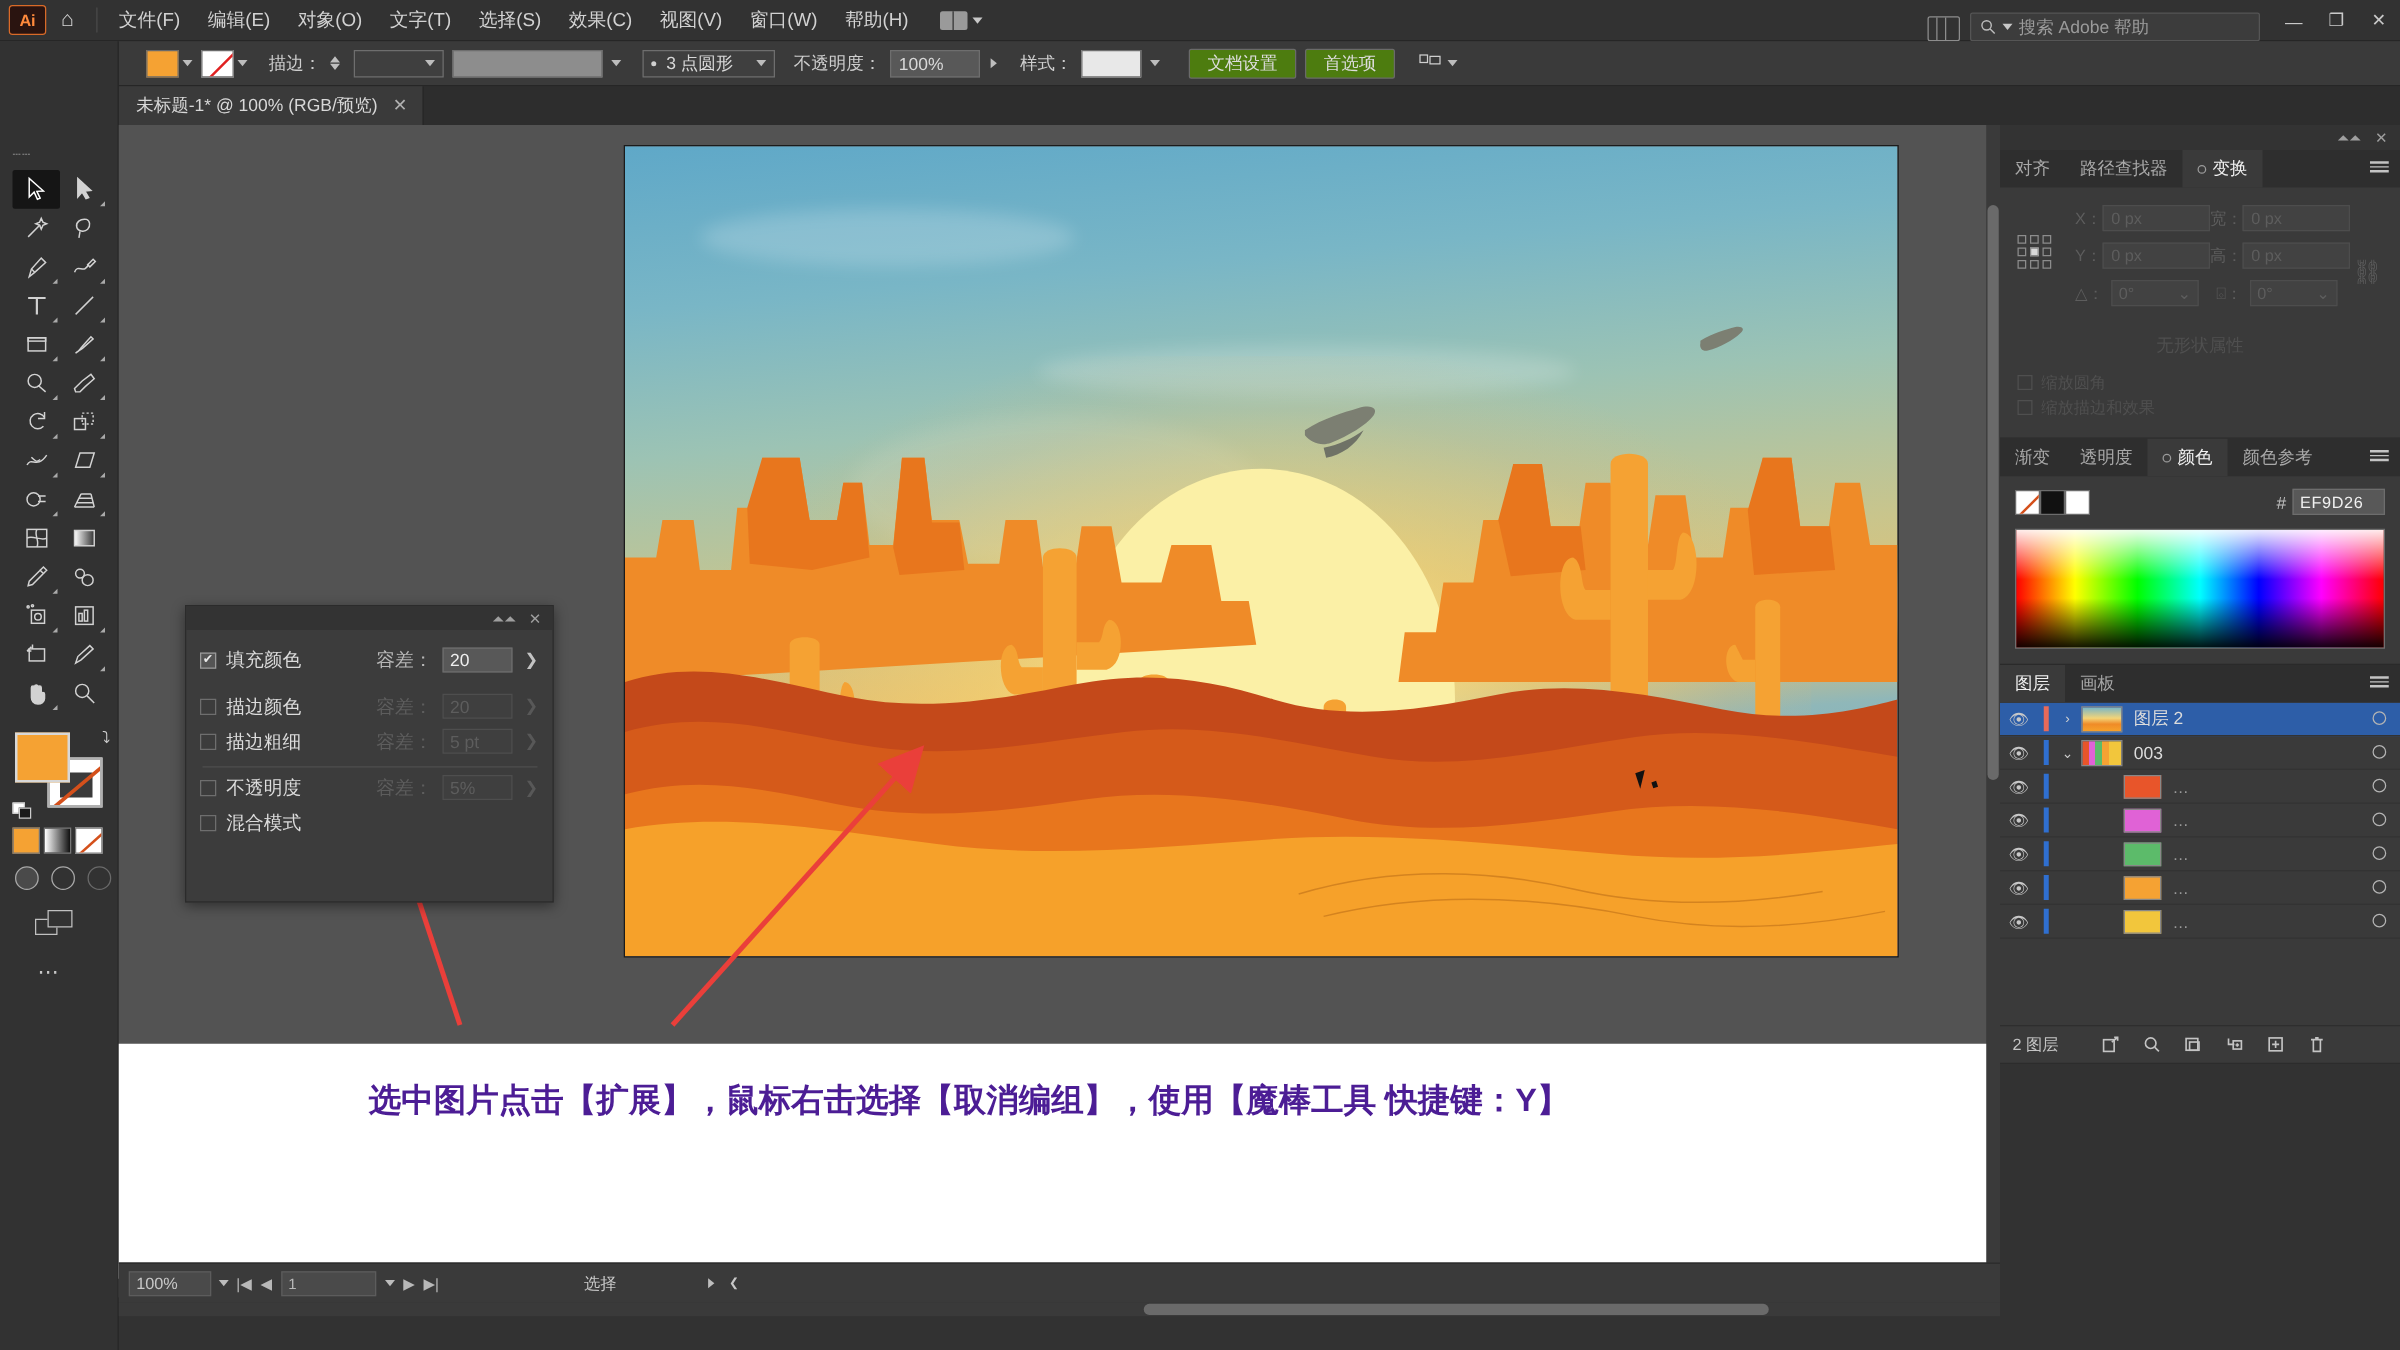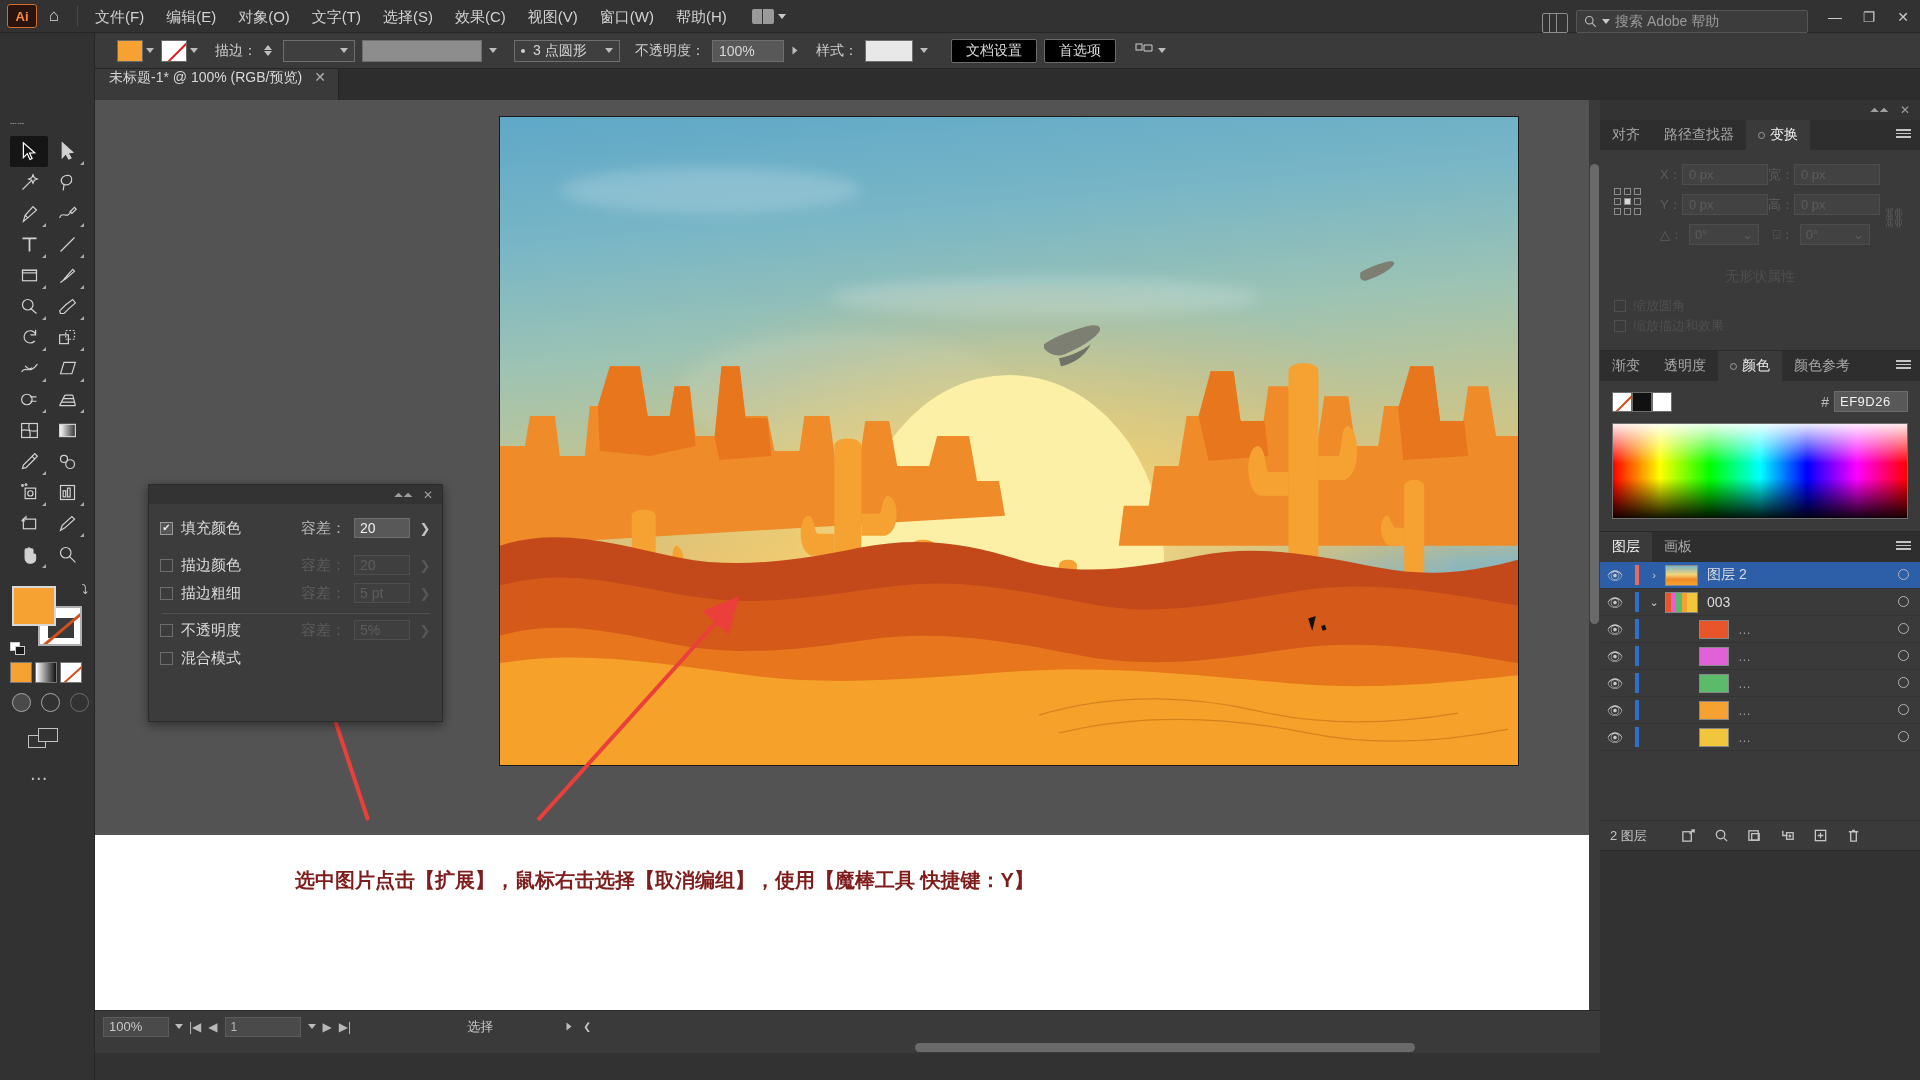--- a/index.html
+++ b/index.html
@@ -39,26 +39,26 @@
   .mini-caret{width:0;height:0;border-left:4px solid transparent;border-right:4px solid transparent;border-top:5px solid #bdbdbd;cursor:pointer;}
   .stepper{display:flex;flex-direction:column;justify-content:center;gap:1px;width:12px;}
   .stepper i{width:0;height:0;border-left:4px solid transparent;border-right:4px solid transparent;}
   .stepper i.up{border-bottom:5px solid #c0c0c0;}
   .stepper i.dn{border-top:5px solid #c0c0c0;}
   .f-w70{width:72px;}
   .f-w50{width:48px;}
   .combo{display:flex;align-items:center;height:22px;background:#3f3f3f;border:1px solid #6e6e6e;padding:0 6px;gap:8px;font-size:14px;color:#d8d8d8;}
   .combo.light{background:#585858;}
   .profile-box{width:120px;height:22px;background:#8d8d8d;border:1px solid #6e6e6e;}
-  .btn{height:24px;padding:0 14px;background:#000000;border:1px solid #6a6a6a;border-radius:2px;font-size:14px;color:#dcdcdc;display:flex;align-items:center;cursor:pointer;white-space:nowrap;}
+  .btn{height:24px;padding:0 14px;background:#4d7c0f;border:1px solid #6a6a6a;border-radius:2px;font-size:14px;color:#dcdcdc;display:flex;align-items:center;cursor:pointer;white-space:nowrap;}
   .dot{width:4px;height:4px;border-radius:50%;background:#d0d0d0;}
 
   
   .tabbar{position:absolute;left:95px;top:69px;width:1825px;height:31px;background:#2d2d2d;display:flex;align-items:flex-end;}
-  .doctab{height:31px;background:#3a3a3a;display:flex;gap:12px;padding:0 12px 0 14px;font-size:14px;color:#d8d8d8;border-right:1px solid #232323;}
+  .doctab{height:31px;background:#3a3a3a;display:flex;align-items:center;gap:12px;padding:0 12px 0 14px;font-size:14px;color:#d8d8d8;border-right:1px solid #232323;}
   .tab-x{color:#b0b0b0;font-size:14px;cursor:pointer;}
 
   
   .toolbar{position:absolute;left:0;top:33px;width:95px;height:1047px;background:#323232;border-right:1px solid #262626;padding-top:85px;}
   .tb-handle{position:absolute;left:10px;top:84px;font-size:11px;color:#8a8a8a;letter-spacing:1px;}
   .tgrid{display:grid;grid-template-columns:38px 38px;gap:0;margin-left:10px;margin-top:18px;}
   .tool{width:38px;height:31px;display:flex;align-items:center;justify-content:center;position:relative;cursor:pointer;}
   .tool svg{width:21px;height:21px;stroke:#d2d2d2;fill:none;stroke-width:1.35;}
   .tool.active{background:#151515;border-radius:2px;}
   .tool.active svg{stroke:#ffffff;}
@@ -185,21 +185,21 @@
   .lydots{color:#9a9a9a;letter-spacing:1px;font-size:13px;}
   .target{width:34px;text-align:center;}
   .tcirc{display:inline-block;width:11px;height:11px;border-radius:50%;border:1.6px solid #b4b4b4;}
   .lyfoot{height:30px;display:flex;align-items:center;gap:0;background:#3a3a3a;border-top:1px solid #2e2e2e;font-size:13px;color:#c4c4c4;}
   .lyfoot .cnt{padding-left:10px;width:72px;}
   .lyf-ico{width:33px;height:30px;display:flex;align-items:center;justify-content:center;cursor:pointer;}
   .lyf-ico svg{width:15px;height:15px;stroke:#c4c4c4;fill:none;stroke-width:1.4;}
 
   
   .annot{position:absolute;left:95px;top:835px;width:1505px;height:188px;background:#fff;}
-  .annot-text{position:absolute;left:200px;top:25px;color:#7f1d1d;font-size:20px;line-height:40px;font-weight:bold;white-space:nowrap;}
+  .annot-text{position:absolute;left:200px;top:25px;color:#4c1d95;font-size:26px;line-height:40px;font-weight:bold;white-space:nowrap;}
 
   
   .statusbar{position:absolute;left:95px;top:1010px;width:1505px;height:32px;background:#3a3a3a;border-top:1px solid #2a2a2a;display:flex;align-items:center;gap:6px;padding-left:8px;font-size:13px;color:#c8c8c8;}
   .zoomf{width:66px;height:20px;background:#4a4a4a;border:1px solid #5c5c5c;display:flex;align-items:center;padding-left:5px;}
   .pg-nav{display:flex;align-items:center;gap:7px;color:#b8b8b8;font-size:12px;}
   .pgfield{width:76px;height:20px;background:#4a4a4a;border:1px solid #5c5c5c;display:flex;align-items:center;padding-left:5px;}
   .statusmid{margin-left:48px;display:flex;align-items:center;gap:10px;font-family:Liberation Mono, monospace;}
   .stat-sel{width:150px;text-align:center;}
 
   

